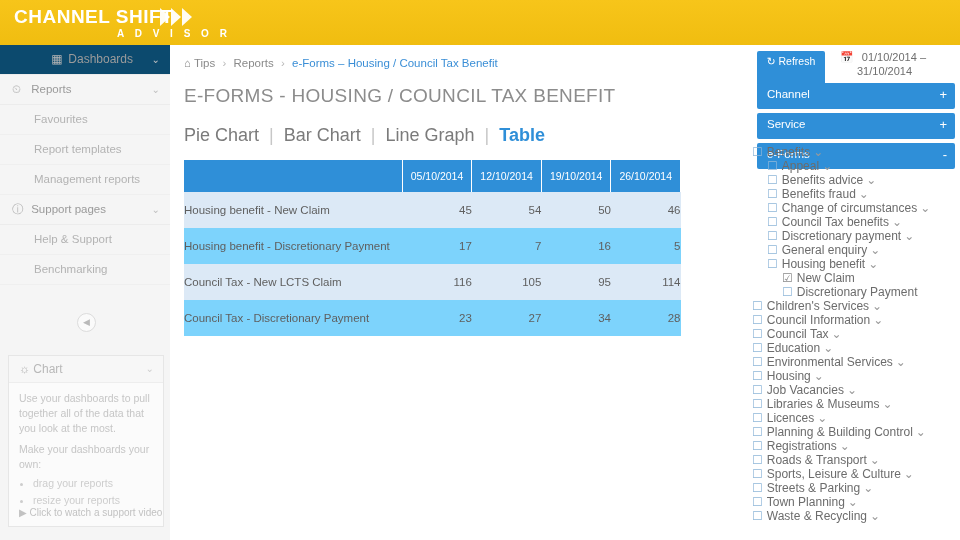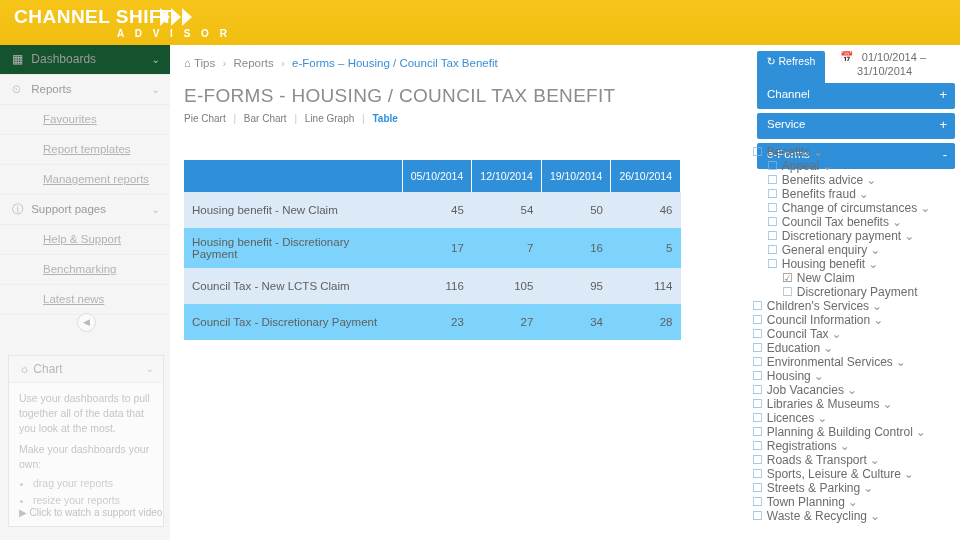--- a/index.html
+++ b/index.html
@@ -32,27 +32,27 @@
   
   #sidebar{
     position:absolute;left:0;top:45px;width:170px;height:495px;
     background:#f5f5f5;border-right:1px solid #e3e3e3;
   }
   .sb-group{
     height:29px;line-height:29px;padding-left:12px;color:#9a9a9a;font-size:11.5px;
     border-bottom:1px solid #ececec;position:relative;
   }
   .sb-group.head{
-    background:#14532d;color:#9b9b9b;font-size:12px;height:29px;
+    background:#0c4a6e;color:#9b9b9b;font-size:12px;height:29px;text-align:center;
   }
   .sb-group .ic{display:inline-block;width:16px;color:#b5b5b5;}
   .sb-group .car{position:absolute;right:10px;color:#c0c0c0;font-size:10px;}
   .sb-item{
-    height:29px;line-height:29px;padding-left:43px;color:#b3b3b3;font-size:11.5px;
-    border-bottom:1px solid #efefef;background:#f5f5f5;text-decoration:underline;
+    height:29px;line-height:29px;padding-left:34px;color:#b3b3b3;font-size:11.5px;
+    border-bottom:1px solid #efefef;background:#f5f5f5;
   }
   #sb-collapse{
     position:absolute;left:77px;top:268px;width:17px;height:17px;border-radius:50%;
     border:1px solid #dcdcdc;background:#fafafa;color:#b9b9b9;font-size:9px;
     text-align:center;line-height:16px;
   }
   
   #tips{
     position:absolute;left:8px;top:310px;width:154px;height:170px;
     background:#fbfbfb;border:1px solid #e6e6e6;
@@ -73,37 +73,37 @@
   #breadcrumb{
     position:absolute;left:14px;top:12px;font-size:11.5px;color:#8a8a8a;
   }
   #breadcrumb .home{color:#8a8a8a;}
   #breadcrumb .sep{color:#b9b9b9;margin:0 4px;}
   #breadcrumb .lnk{color:#3a8ed6;}
   #page-title{
     position:absolute;left:14px;top:40px;font-size:19px;color:#8c8c8c;letter-spacing:.3px;
   }
   #view-tabs{
-    position:absolute;left:14px;top:68px;font-size:10px;color:#7b7b7b;
+    position:absolute;left:14px;top:80px;font-size:18px;color:#7b7b7b;
   }
   #view-tabs span.tab{color:#7b7b7b;}
   #view-tabs span.pipe{color:#c7c7c7;margin:0 5px;}
   #view-tabs span.active{color:#2f8fd8;font-weight:bold;}
   
   #data-table{
     position:absolute;left:14px;top:115px;width:497px;border-collapse:collapse;
     font-size:11.5px;
   }
   #data-table th{
     background:#2f8fd8;color:#fff;font-weight:normal;font-size:10.5px;
     padding:6px 8px;text-align:center;border-right:1px solid #fff;height:20px;
   }
   #data-table th.first{width:217px;border-right:1px solid #fff;}
   #data-table td{
-    padding:8px 8px;color:#5f5f5f;height:20px;
+    padding:8px 0;color:#5f5f5f;height:20px;
   }
   #data-table td.lbl{text-align:left;}
   #data-table td.num{text-align:right;}
   #data-table tr.r0 td{background:#dce9f6;}
   #data-table tr.r1 td{background:#7dd3fc;}
   
   #right{
     position:absolute;left:735px;top:45px;width:225px;height:495px;background:#fff;
   }
   #refresh-btn{
@@ -172,21 +172,20 @@
   <div class="sb-item">Management reports</div>
 
   <div class="sb-group">
     <span class="ic">ⓘ</span>
     <span>Support pages</span>
     <span class="car">⌄</span>
   </div>
 
   <div class="sb-item">Help &amp; Support</div>
   <div class="sb-item">Benchmarking</div>
-  <div class="sb-item">Latest news</div>
 
   <div id="sb-collapse">
     <span>◀</span>
   </div>
 
   <div id="tips">
     <div class="t-head">
       <span>☼</span>
       <span>Chart</span>
       <span class="car">⌄</span>

